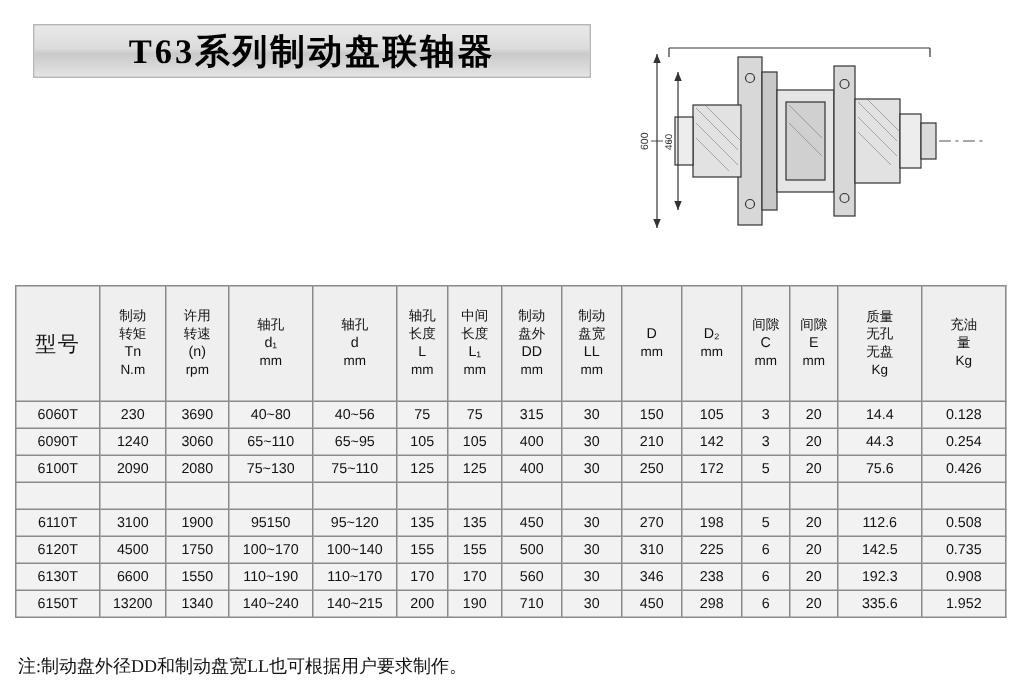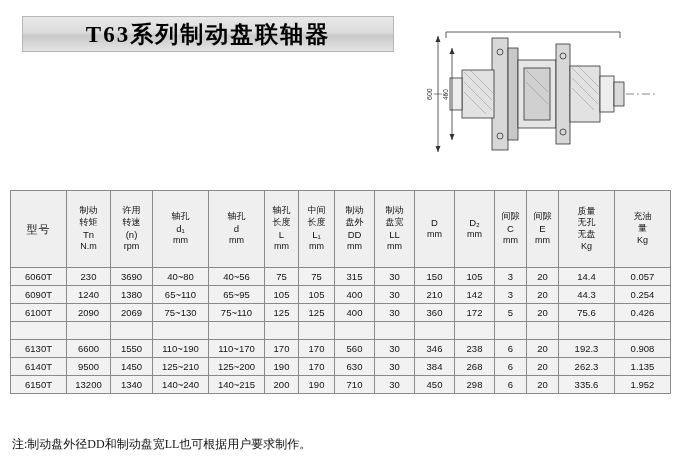--- a/index.html
+++ b/index.html
@@ -85,21 +85,21 @@
   .hdr {
     display: flex;
     flex-direction: column;
     align-items: center;
     justify-content: center;
     line-height: 1.3;
   }
   .hdr .cn { font-size: 9px; }
   .hdr .sym { font-size: 9.5px; }
   .hdr .unit { font-size: 9px; }
-  .hdr .big { font-size: 11px; letter-spacing: 1px; }
+  .hdr .big { font-size: 14px; letter-spacing: 1px; }
 
   table.spec tbody td {
     height: 17px;
     font-size: 9.5px;
     background: #f2f2f2;
   }
   tr.spacer td {
     height: 10px;
     background: #f2f2f2;
     border-left: 1px solid #8a8a8a;
@@ -322,50 +322,50 @@
             <td>40~56</td>
             <td>75</td>
             <td>75</td>
             <td>315</td>
             <td>30</td>
             <td>150</td>
             <td>105</td>
             <td>3</td>
             <td>20</td>
             <td>14.4</td>
-            <td>0.057</td>
+            <td>0.128</td>
           </tr>
           <tr>
             <td>6090T</td>
             <td>1240</td>
-            <td>1380</td>
+            <td>3060</td>
             <td>65~110</td>
             <td>65~95</td>
             <td>105</td>
             <td>105</td>
             <td>400</td>
             <td>30</td>
             <td>210</td>
             <td>142</td>
             <td>3</td>
             <td>20</td>
             <td>44.3</td>
             <td>0.254</td>
           </tr>
           <tr>
             <td>6100T</td>
             <td>2090</td>
-            <td>2069</td>
+            <td>2080</td>
             <td>75~130</td>
             <td>75~110</td>
             <td>125</td>
             <td>125</td>
             <td>400</td>
             <td>30</td>
-            <td>360</td>
+            <td>250</td>
             <td>172</td>
             <td>5</td>
             <td>20</td>
             <td>75.6</td>
             <td>0.426</td>
           </tr>
           <tr class="spacer">
             <td></td>
             <td></td>
             <td></td>
@@ -374,56 +374,73 @@
             <td></td>
             <td></td>
             <td></td>
             <td></td>
             <td></td>
             <td></td>
             <td></td>
             <td></td>
             <td></td>
             <td></td>
+          </tr>
+          <tr>
+            <td>6110T</td>
+            <td>3100</td>
+            <td>1900</td>
+            <td>95150</td>
+            <td>95~120</td>
+            <td>135</td>
+            <td>135</td>
+            <td>450</td>
+            <td>30</td>
+            <td>270</td>
+            <td>198</td>
+            <td>5</td>
+            <td>20</td>
+            <td>112.6</td>
+            <td>0.508</td>
+          </tr>
+          <tr>
+            <td>6120T</td>
+            <td>4500</td>
+            <td>1750</td>
+            <td>100~170</td>
+            <td>100~140</td>
+            <td>155</td>
+            <td>155</td>
+            <td>500</td>
+            <td>30</td>
+            <td>310</td>
+            <td>225</td>
+            <td>6</td>
+            <td>20</td>
+            <td>142.5</td>
+            <td>0.735</td>
           </tr>
           <tr>
             <td>6130T</td>
             <td>6600</td>
             <td>1550</td>
             <td>110~190</td>
             <td>110~170</td>
             <td>170</td>
             <td>170</td>
             <td>560</td>
             <td>30</td>
             <td>346</td>
             <td>238</td>
             <td>6</td>
             <td>20</td>
             <td>192.3</td>
             <td>0.908</td>
           </tr>
           <tr>
-            <td>6140T</td>
-            <td>9500</td>
-            <td>1450</td>
-            <td>125~210</td>
-            <td>125~200</td>
-            <td>190</td>
-            <td>170</td>
-            <td>630</td>
-            <td>30</td>
-            <td>384</td>
-            <td>268</td>
-            <td>6</td>
-            <td>20</td>
-            <td>262.3</td>
-            <td>1.135</td>
-          </tr>
-          <tr>
             <td>6150T</td>
             <td>13200</td>
             <td>1340</td>
             <td>140~240</td>
             <td>140~215</td>
             <td>200</td>
             <td>190</td>
             <td>710</td>
             <td>30</td>
             <td>450</td>

